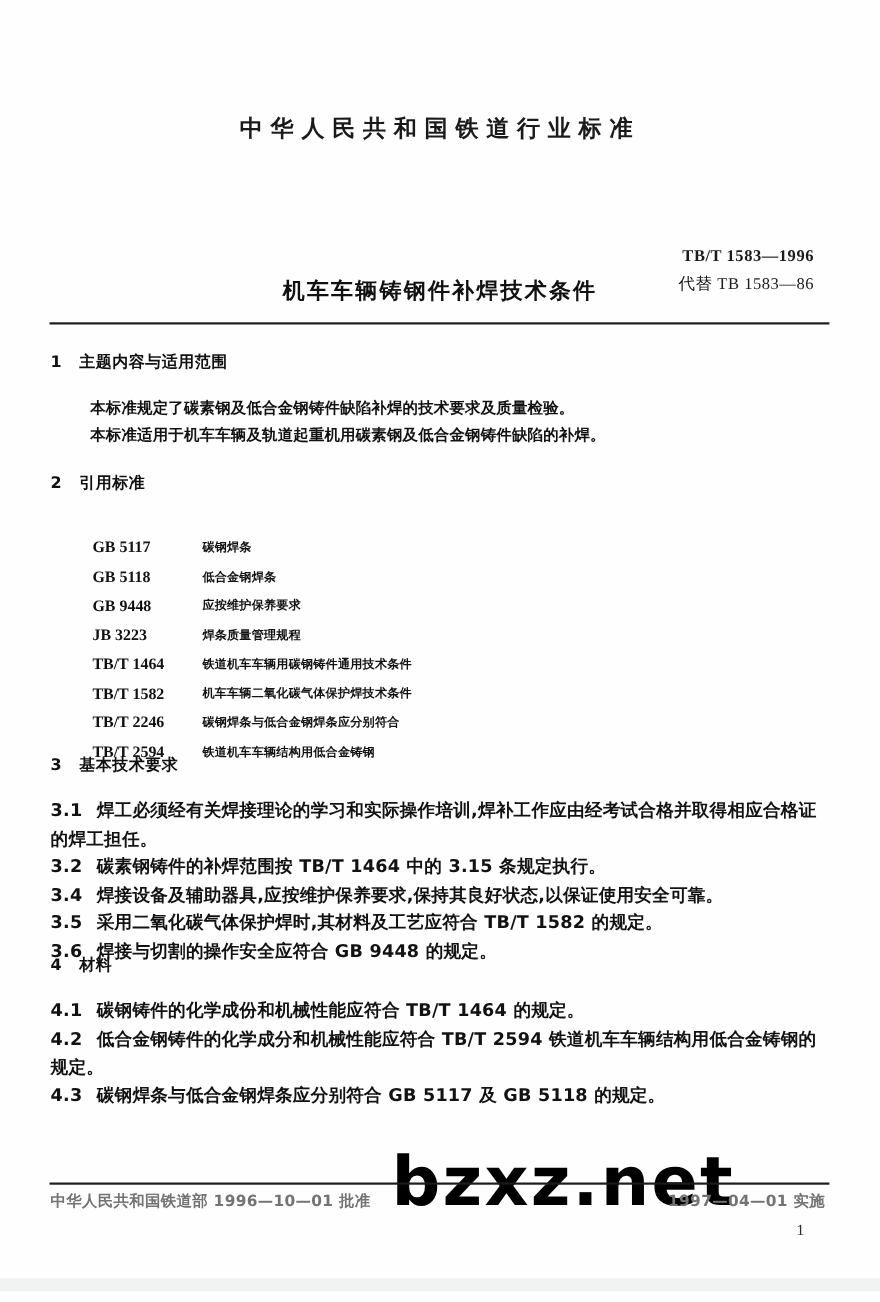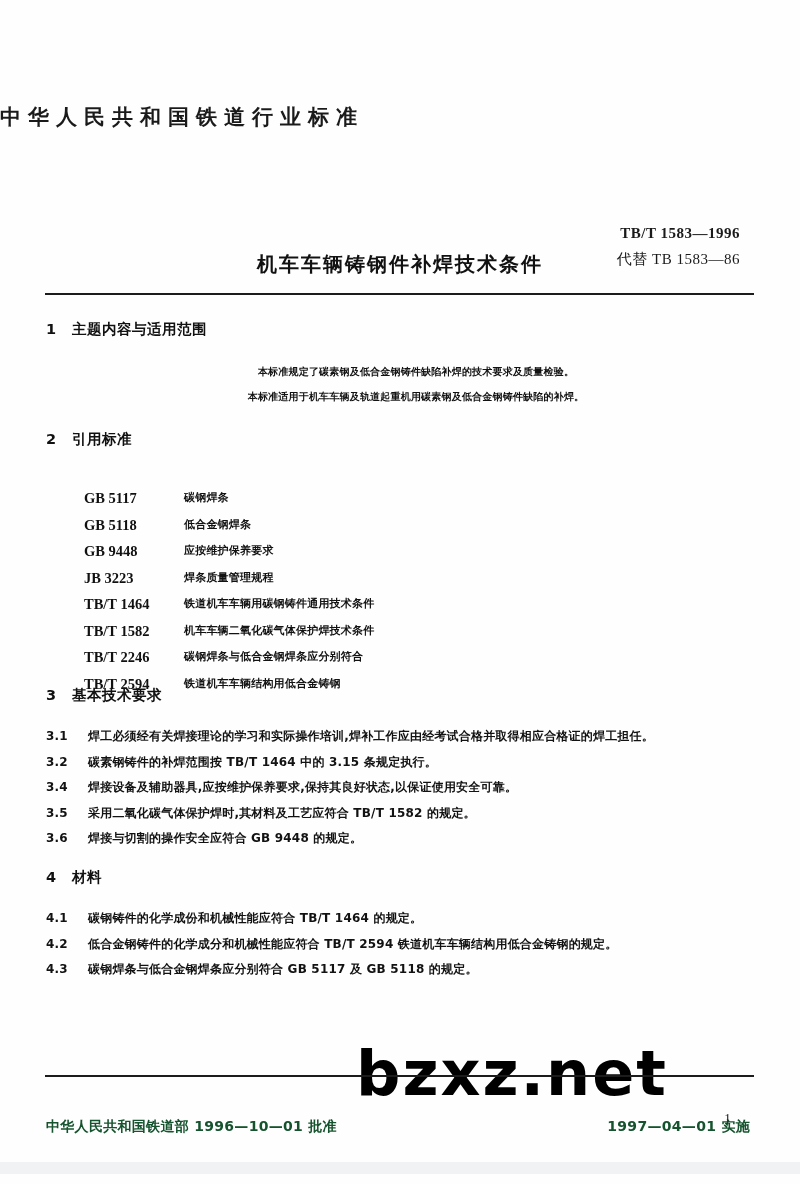--- a/index.html
+++ b/index.html
@@ -44,20 +44,21 @@
   #content {
     position: relative;
     z-index: 2;
   }
 
   
   .masthead {
     position: absolute;
     left: 0; right: 0;
     top: 103px;
+    text-align: center;
     font-family: "DejaVu Sans", "Liberation Sans", sans-serif;
     font-weight: 700;
     font-size: 21px;
     letter-spacing: 7px;
     color: #1a1a1a;
   }
 
   .std-no {
     position: absolute;
     right: 60px;
@@ -110,32 +111,31 @@
     font-weight: 700;
     font-size: 14.5px;
     color: #111;
     letter-spacing: 0.5px;
   }
   .sec-head .num { display: inline-block; width: 26px; font-weight: 700; }
 
   .para {
     font-family: "DejaVu Sans", "Liberation Sans", sans-serif;
     font-weight: 700;
-    font-size: 10px;
+    font-size: 14px;
     line-height: 25px;
     color: #121212;
     letter-spacing: 0.2px;
-    text-align: center;
   }
   .para.indent { text-indent: 36px; }
 
   .clause {
     font-family: "DejaVu Sans", "Liberation Sans", sans-serif;
     font-weight: 700;
-    font-size: 12px;
+    font-size: 16px;
     line-height: 25.5px;
     color: #121212;
     letter-spacing: 0.2px;
   }
   .clause .cn { display: inline-block; width: 42px; }
 
   
   .ref-row {
     display: flex;
     line-height: 26.5px;
@@ -162,23 +162,22 @@
     position: absolute;
     left: 46px;
     right: 50px;
     top: 1083px;
     display: flex;
     justify-content: space-between;
     align-items: center;
     font-family: "DejaVu Sans", "Liberation Sans", sans-serif;
     font-weight: 700;
     font-size: 14px;
-    color: #14532d;
+    color: #737373;
     letter-spacing: 0.3px;
-    margin-top: 35px;
   }
   .page-no {
     position: absolute;
     right: 69px;
     top: 1112px;
     font-family: "Liberation Serif", serif;
     font-size: 14px;
     color: #2a2a2a;
   }
 </style>

